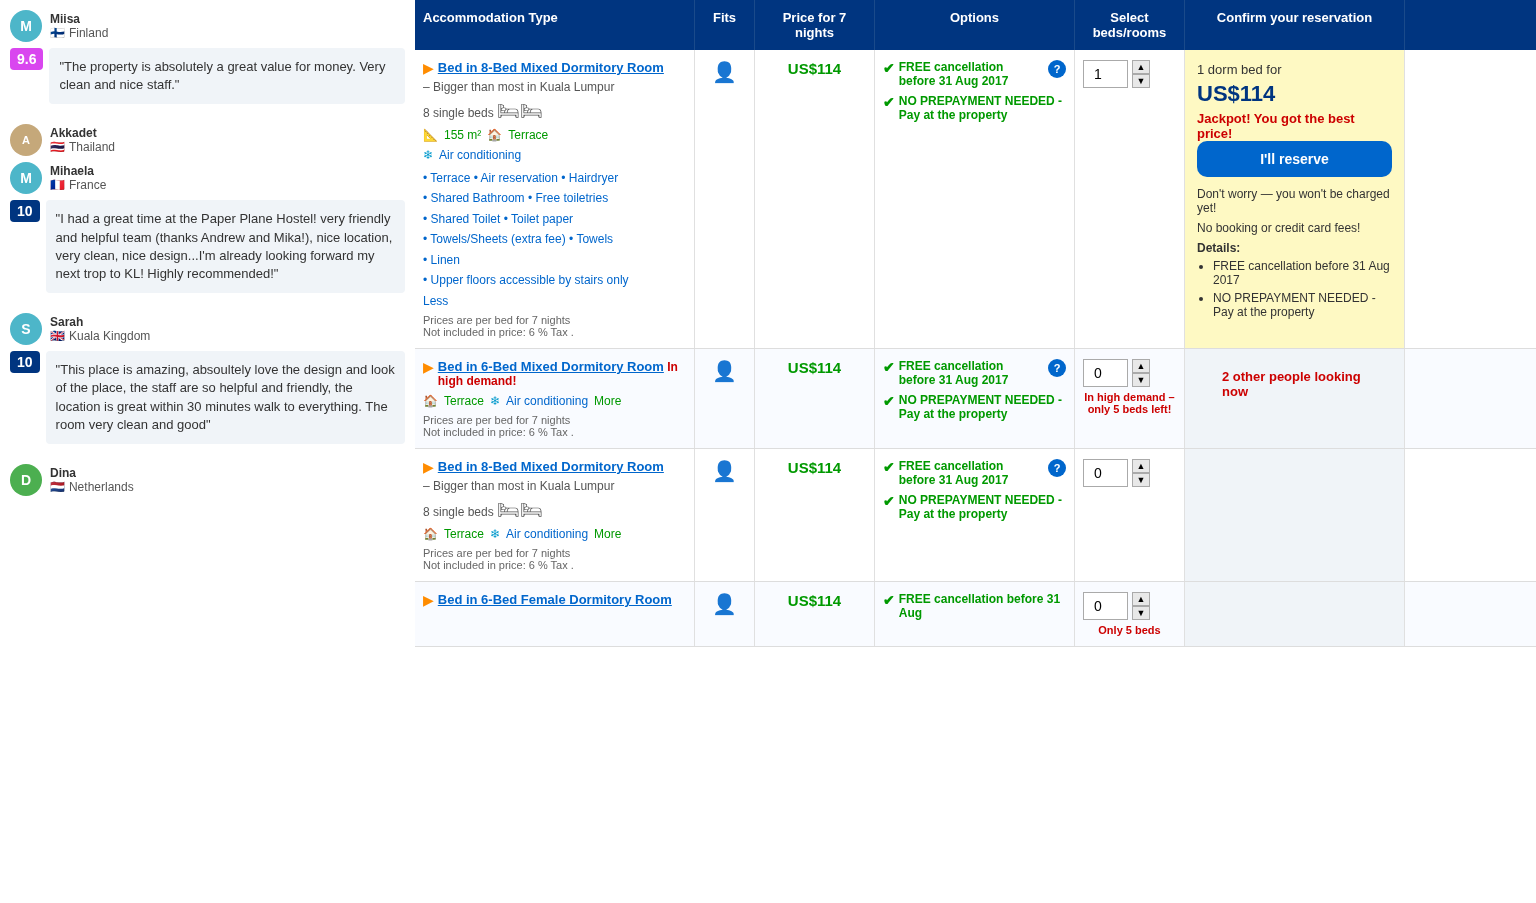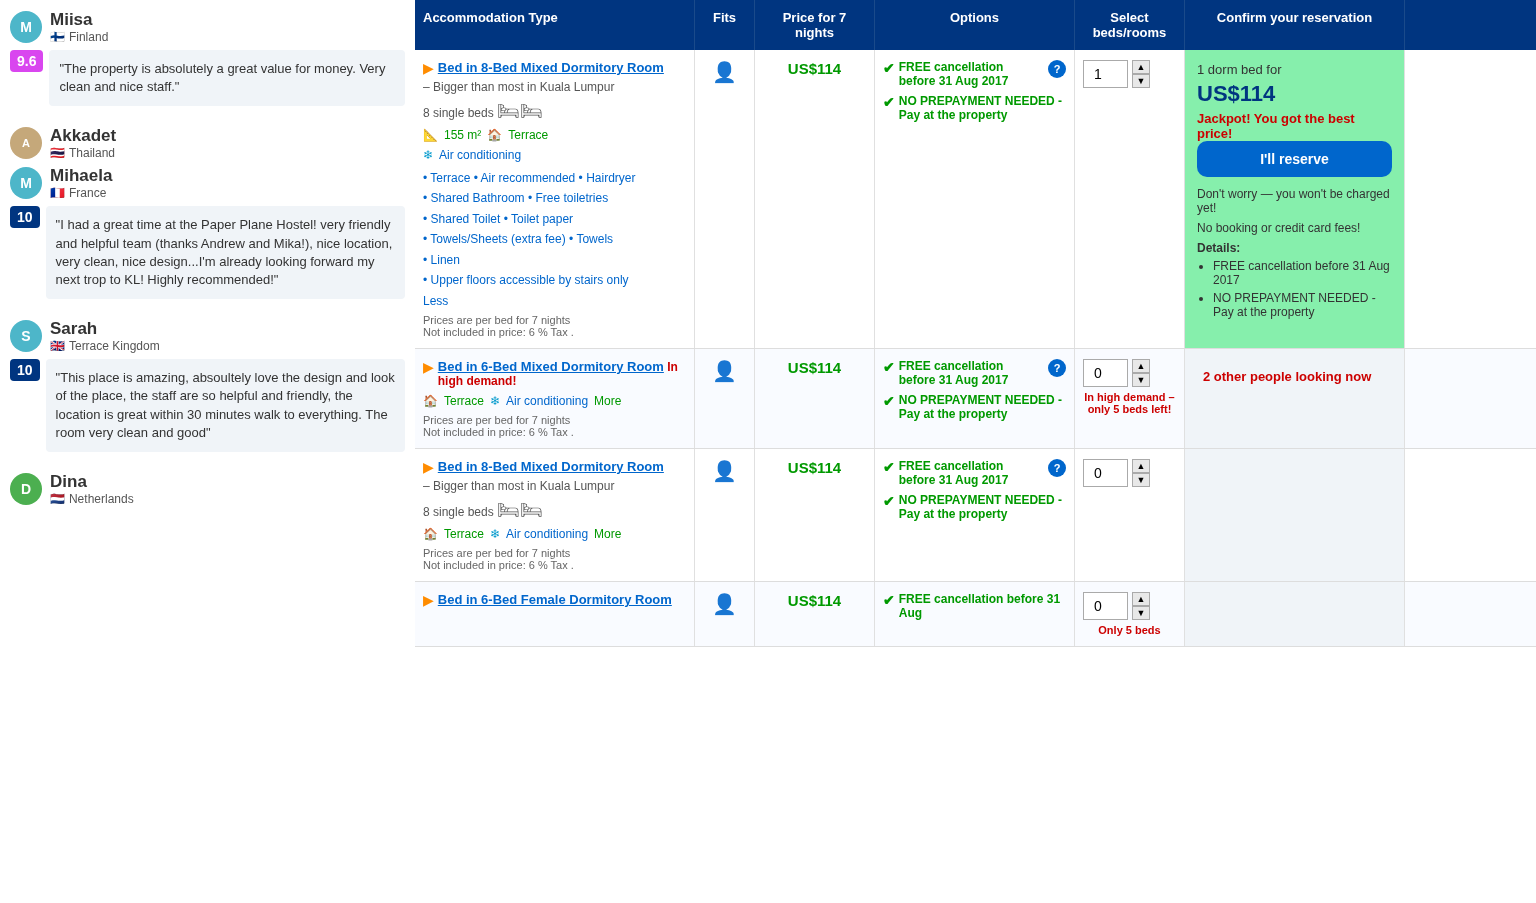--- a/index.html
+++ b/index.html
@@ -5,21 +5,21 @@
     * { box-sizing: border-box; margin: 0; padding: 0; }
     body { font-family: Arial, sans-serif; font-size: 13px; background: #f5f5f5; color: #333; }
     .page-wrapper { display: flex; width: 1536px; min-height: 903px; background: #fff; }
 
     
     .sidebar { width: 415px; flex-shrink: 0; padding: 10px; background: #fff; overflow-y: auto; }
     .reviewer-header { display: flex; align-items: center; gap: 8px; margin-bottom: 6px; }
     .avatar { width: 32px; height: 32px; border-radius: 50%; display: flex; align-items: center; justify-content: center; font-weight: bold; color: #fff; font-size: 14px; flex-shrink: 0; }
     .avatar.teal { background: #4db6c9; }
     .avatar.green { background: #4caf50; }
-    .reviewer-info .name { font-weight: bold; font-size: 17px; }
+    .reviewer-info .name { font-weight: bold; font-size: 12px; }
     .reviewer-info .country { font-size: 12px; color: #555; display: flex; align-items: center; gap: 4px; }
     .review-card { background: #f0f4f8; border-radius: 4px; padding: 10px; margin-bottom: 10px; font-size: 13px; color: #333; line-height: 1.4; }
     .score-badge { background: #003580; color: #fff; border-radius: 4px; padding: 3px 7px; font-weight: bold; font-size: 14px; margin-right: 6px; flex-shrink: 0; }
     .score-badge.light { background: #d946ef; }
     .review-row { display: flex; align-items: flex-start; margin-bottom: 10px; }
 
     
     .main-content { flex: 1; overflow-x: auto; }
 
     
@@ -54,31 +54,31 @@
     .info-icon { width: 18px; height: 18px; background: #0066cc; color: #fff; border-radius: 50%; display: inline-flex; align-items: center; justify-content: center; font-size: 11px; font-weight: bold; cursor: pointer; flex-shrink: 0; margin-left: 4px; }
 
     
     .select-spinner { display: flex; align-items: center; gap: 4px; }
     .spinner-input { width: 45px; height: 28px; border: 1px solid #aaa; text-align: center; font-size: 14px; }
     .spinner-btns { display: flex; flex-direction: column; }
     .spinner-btn { width: 18px; height: 14px; background: #e8e8e8; border: 1px solid #aaa; cursor: pointer; display: flex; align-items: center; justify-content: center; font-size: 9px; }
     .demand-note { color: #cc0000; font-size: 11px; margin-top: 4px; font-weight: bold; }
 
     
-    .confirm-cell { padding: 12px; background: #86efac; }
+    .confirm-cell { padding: 12px; background: #fef9c3; }
     .confirm-title { font-size: 13px; color: #333; margin-bottom: 4px; }
     .confirm-price { color: #003580; font-size: 22px; font-weight: bold; margin-bottom: 4px; }
     .best-price-msg { color: #cc0000; font-weight: bold; font-size: 13px; }
     .reserve-btn { background: #0066cc; color: #fff; border: none; border-radius: 10px; padding: 10px 16px; font-size: 14px; font-weight: bold; cursor: pointer; width: 100%; margin-bottom: 10px; }
     .no-charge-msg { font-size: 12px; color: #333; margin-bottom: 6px; }
     .details-section { font-size: 12px; color: #333; }
     .details-section strong { display: block; margin-bottom: 4px; }
     .details-section ul { padding-left: 16px; }
     .details-section li { margin-bottom: 4px; }
-    .other-looking { color: #cc0000; font-size: 13px; font-weight: bold; padding: 10px 8px; }
+    .other-looking { color: #cc0000; font-size: 13px; font-weight: bold; padding: 10px 8px; margin-left: 19px; }
     .size-icon { color: #009900; }
     .terrace-icon { color: #009900; }
     .person-icon { font-size: 20px; color: #555; }
 
     .more-link { color: #009900; font-size: 12px; cursor: pointer; }
   </style>
 </head>
 <body>
 
 <div class="page-wrapper">
@@ -127,21 +127,21 @@
       <span class="score-badge">10</span>
       <div class="review-card">"I had a great time at the Paper Plane Hostel! very friendly and helpful team (thanks Andrew and Mika!), nice location, very clean, nice design...I'm already looking forward my next trop to KL! Highly recommended!"</div>
     </div>
 
     <div class="reviewer-header">
       <div class="avatar teal">S</div>
       <div class="reviewer-info">
         <div class="name">Sarah</div>
         <div class="country">
           <span>🇬🇧</span>
-          <span>Terrace Kingdom</span>
+          <span>Kuala Kingdom</span>
         </div>
       </div>
     </div>
     <div class="review-row">
       <span class="score-badge">10</span>
       <div class="review-card">"This place is amazing, absoultely love the design and look of the place, the staff are so helpful and friendly, the location is great within 30 minutes walk to everything. The room very clean and good"</div>
     </div>
 
     <div class="reviewer-header">
       <div class="avatar green">D</div>
@@ -182,21 +182,21 @@
           <span class="size-icon">📐</span>
           <span>155 m²</span>
           <span class="terrace-icon">🏠</span>
           <span>Terrace</span>
         </div>
         <div class="room-amenity-icons">
           <span style="color:#0099cc;">❄</span>
           <span style="color:#0066cc;">Air conditioning</span>
         </div>
         <div class="amenity-list">
-          <span>• Terrace</span> <span>• Air recommended</span> <span>• Hairdryer</span><br>
+          <span>• Terrace</span> <span>• Air reservation</span> <span>• Hairdryer</span><br>
           <span>• Shared Bathroom</span> <span>• Free toiletries</span><br>
           <span>• Shared Toilet</span> <span>• Toilet paper</span><br>
           <span>• Towels/Sheets (extra fee)</span> <span>• Towels</span><br>
           <span>• Linen</span><br>
           <span>• Upper floors accessible by stairs only</span>
         </div>
         <div style="margin-top:4px;"><span class="less-link">Less</span></div>
         <div class="price-note">Prices are per bed for 7 nights<br>Not included in price: 6 % Tax .</div>
       </div>
 

